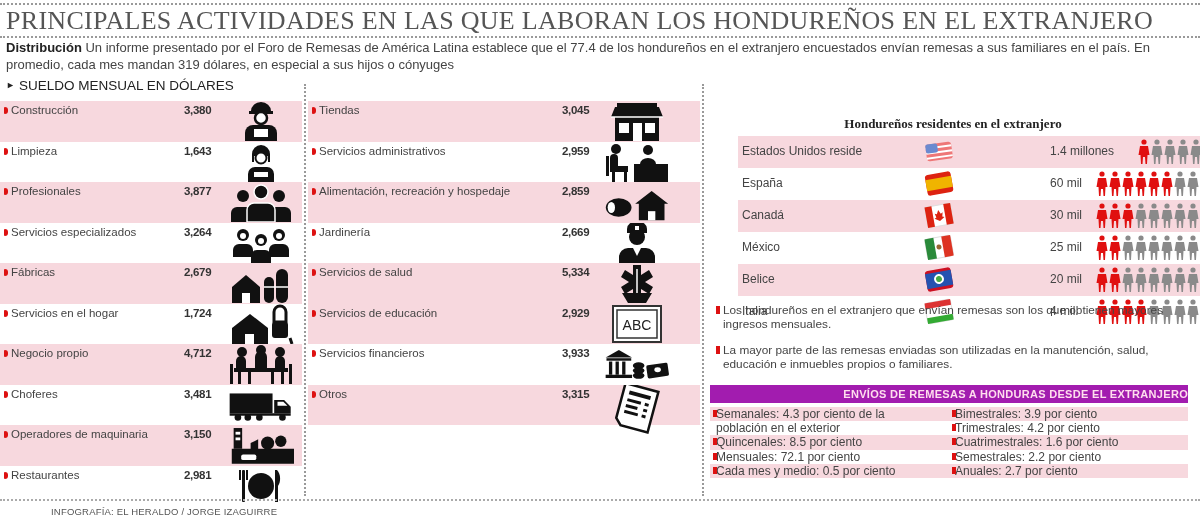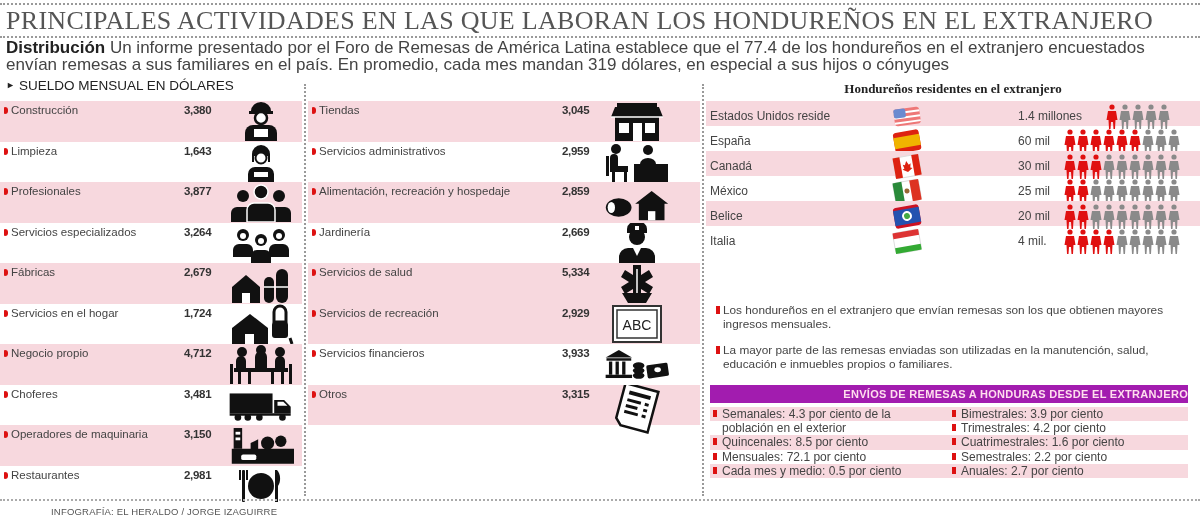--- a/index.html
+++ b/index.html
@@ -1,47 +1,47 @@
 <!DOCTYPE html>
 <html><head>
 <meta charset="utf-8">
 <style>
   * { box-sizing: border-box; margin: 0; padding: 0; }
   body { width: 1200px; height: 520px; background: #fff; font-family: "Liberation Sans", sans-serif; color: #333; position: relative; overflow: hidden; }
   .dots-top { position: absolute; left: 0; top: 3px; width: 1200px; border-top: 2px dotted #999; }
   .title { position: absolute; left: 6px; top: 6px; font-family: "Liberation Serif", serif; font-size: 26px; letter-spacing: 0.3px; color: #555; white-space: nowrap; }
   .dots-mid { position: absolute; left: 0; top: 36px; width: 1200px; border-top: 2px dotted #999; }
-  .intro { position: absolute; left: 6px; top: 39px; width: 1190px; font-size: 17px; line-height: 17px; color: #444; }
+  .intro { position: absolute; left: 6px; top: 39px; width: 1190px; font-size: 13px; line-height: 17px; color: #444; }
   .intro b { color: #222; }
   .subhead { position: absolute; left: 6px; top: 78px; font-size: 13.5px; color: #222; white-space: nowrap; }
   .subhead .arrow { font-size: 9px; margin-right: 4px; vertical-align: 2px; }
   .vsep { position: absolute; border-left: 2px dotted #999; }
   .col { position: absolute; top: 101px; }
   .row { position: relative; height: 40.5px; text-decoration: underline; }
   .row.pink { background: #f7d8de; }
   .row .lbl { position: absolute; left: 4px; top: 3px; font-size: 11.5px; color: #444; white-space: nowrap; }
   .row .lbl .bul { display: inline-block; width: 4px; height: 7px; background: #d11; border-radius: 1px 3px 3px 1px; margin-right: 3px; vertical-align: 0px; }
   .row .val { position: absolute; top: 3px; font-size: 11.5px; font-weight: bold; color: #333; letter-spacing: -0.3px; }
   .row .ico { position: absolute; top: 0; width: 66px; height: 40px; display: flex; align-items: flex-start; justify-content: center; }
   .right { position: absolute; left: 706px; top: 80px; width: 494px; }
-  .rhead { text-align: center; font-family: "Liberation Serif", serif; font-weight: bold; font-size: 13px; color: #222; height: 21px; line-height: 18px; }
-  .crow { position: relative; height: 25px; }
+  .rhead { text-align: center; font-family: "Liberation Serif", serif; font-weight: bold; font-size: 13px; color: #222; height: 21px; line-height: 18px; margin-top: 35px; }
+  .crow { position: relative; height: 32px; margin-left: 32px; }
   .crow.pink { background: #f7d8de; }
   .crow .cname { position: absolute; left: 4px; top: 8px; font-size: 12px; color: #444; }
   .crow .flag { position: absolute; left: 186px; top: 2px; width: 30px; height: 27px; }
   .crow .cval { position: absolute; top: 8px; font-size: 12px; color: #444; white-space: nowrap; }
   .crow .people { position: absolute; top: 3px; display: flex; gap: 1px; }
   .notes { position: absolute; left: 716px; top: 303px; width: 470px; font-size: 11.8px; color: #444; line-height: 14px; }
   .notes p { margin-bottom: 12px; padding-left: 7px; position: relative; }
   .notes p .nb { position: absolute; left: 0; top: 3px; width: 4px; height: 8px; background: #d11; }
   .rembox { position: absolute; left: 710px; top: 385px; width: 478px; }
   .rembar { background: #a21caf; color: #fde; font-weight: bold; font-size: 11px; text-align: right; height: 18px; line-height: 18px; letter-spacing: 0.3px; }
   .remgrid { display: flex; margin-top: 4px; }
   .remcol { width: 50%; }
-  .remcol div { font-size: 12px; color: #444; height: 14.2px; line-height: 14.2px; padding-left: 12px; position: relative; white-space: nowrap; }
+  .remcol div { font-size: 12px; color: #444; height: 14.2px; line-height: 14.2px; padding-left: 6px; position: relative; white-space: nowrap; }
   .remcol div.pink { background: #f7d8de; }
   .remcol div .rb { position: absolute; left: 3px; top: 3px; width: 4px; height: 7px; background: #d11; }
   .dots-bot { position: absolute; left: 0; top: 499px; width: 1200px; border-top: 2px dotted #aaa; }
   .credit { position: absolute; left: 4px; top: 506px; font-size: 9.5px; color: #555; letter-spacing: 0.2px; padding-left: 47px; }
 </style>
 </head>
 <body>
 
 <div class="dots-top"></div>
 <div class="title">PRINCIPALES ACTIVIDADES EN LAS QUE LABORAN LOS HONDUREÑOS EN EL EXTRANJERO</div>
@@ -286,21 +286,21 @@
         <svg width="50" height="40" viewBox="0 0 50 40">
           <g fill="#111">
             <path d="M21 2h8v10l8-5 4 7-8 5 8 5-4 7-8-5v10h-8V26l-8 5-4-7 8-5-8-5 4-7 8 5z"></path>
             <path d="M10 30h30l-6 10H16z"></path>
           </g>
           <line x1="25" y1="6" x2="25" y2="30" stroke="#fff" stroke-width="1.5"></line>
         </svg>
       </span>
     </div>
     <div class="row pink">
-      <span class="lbl"><span class="bul"></span><span>Servicios de recreación</span></span>
+      <span class="lbl"><span class="bul"></span><span>Servicios de educación</span></span>
       <span class="val" style="left:254px">2,929</span>
       <span class="ico" style="left:296px">
         <svg width="60" height="40" viewBox="0 0 60 40">
           <rect x="6" y="2" width="48" height="36" fill="#fff" stroke="#333" stroke-width="2"></rect>
           <rect x="10" y="6" width="40" height="28" fill="none" stroke="#333" stroke-width="1.5"></rect>
           <text x="30" y="26" text-anchor="middle" font-family="Liberation Sans, sans-serif" font-size="14" fill="#222">ABC</text>
         </svg>
       </span>
     </div>
     <div class="row">

